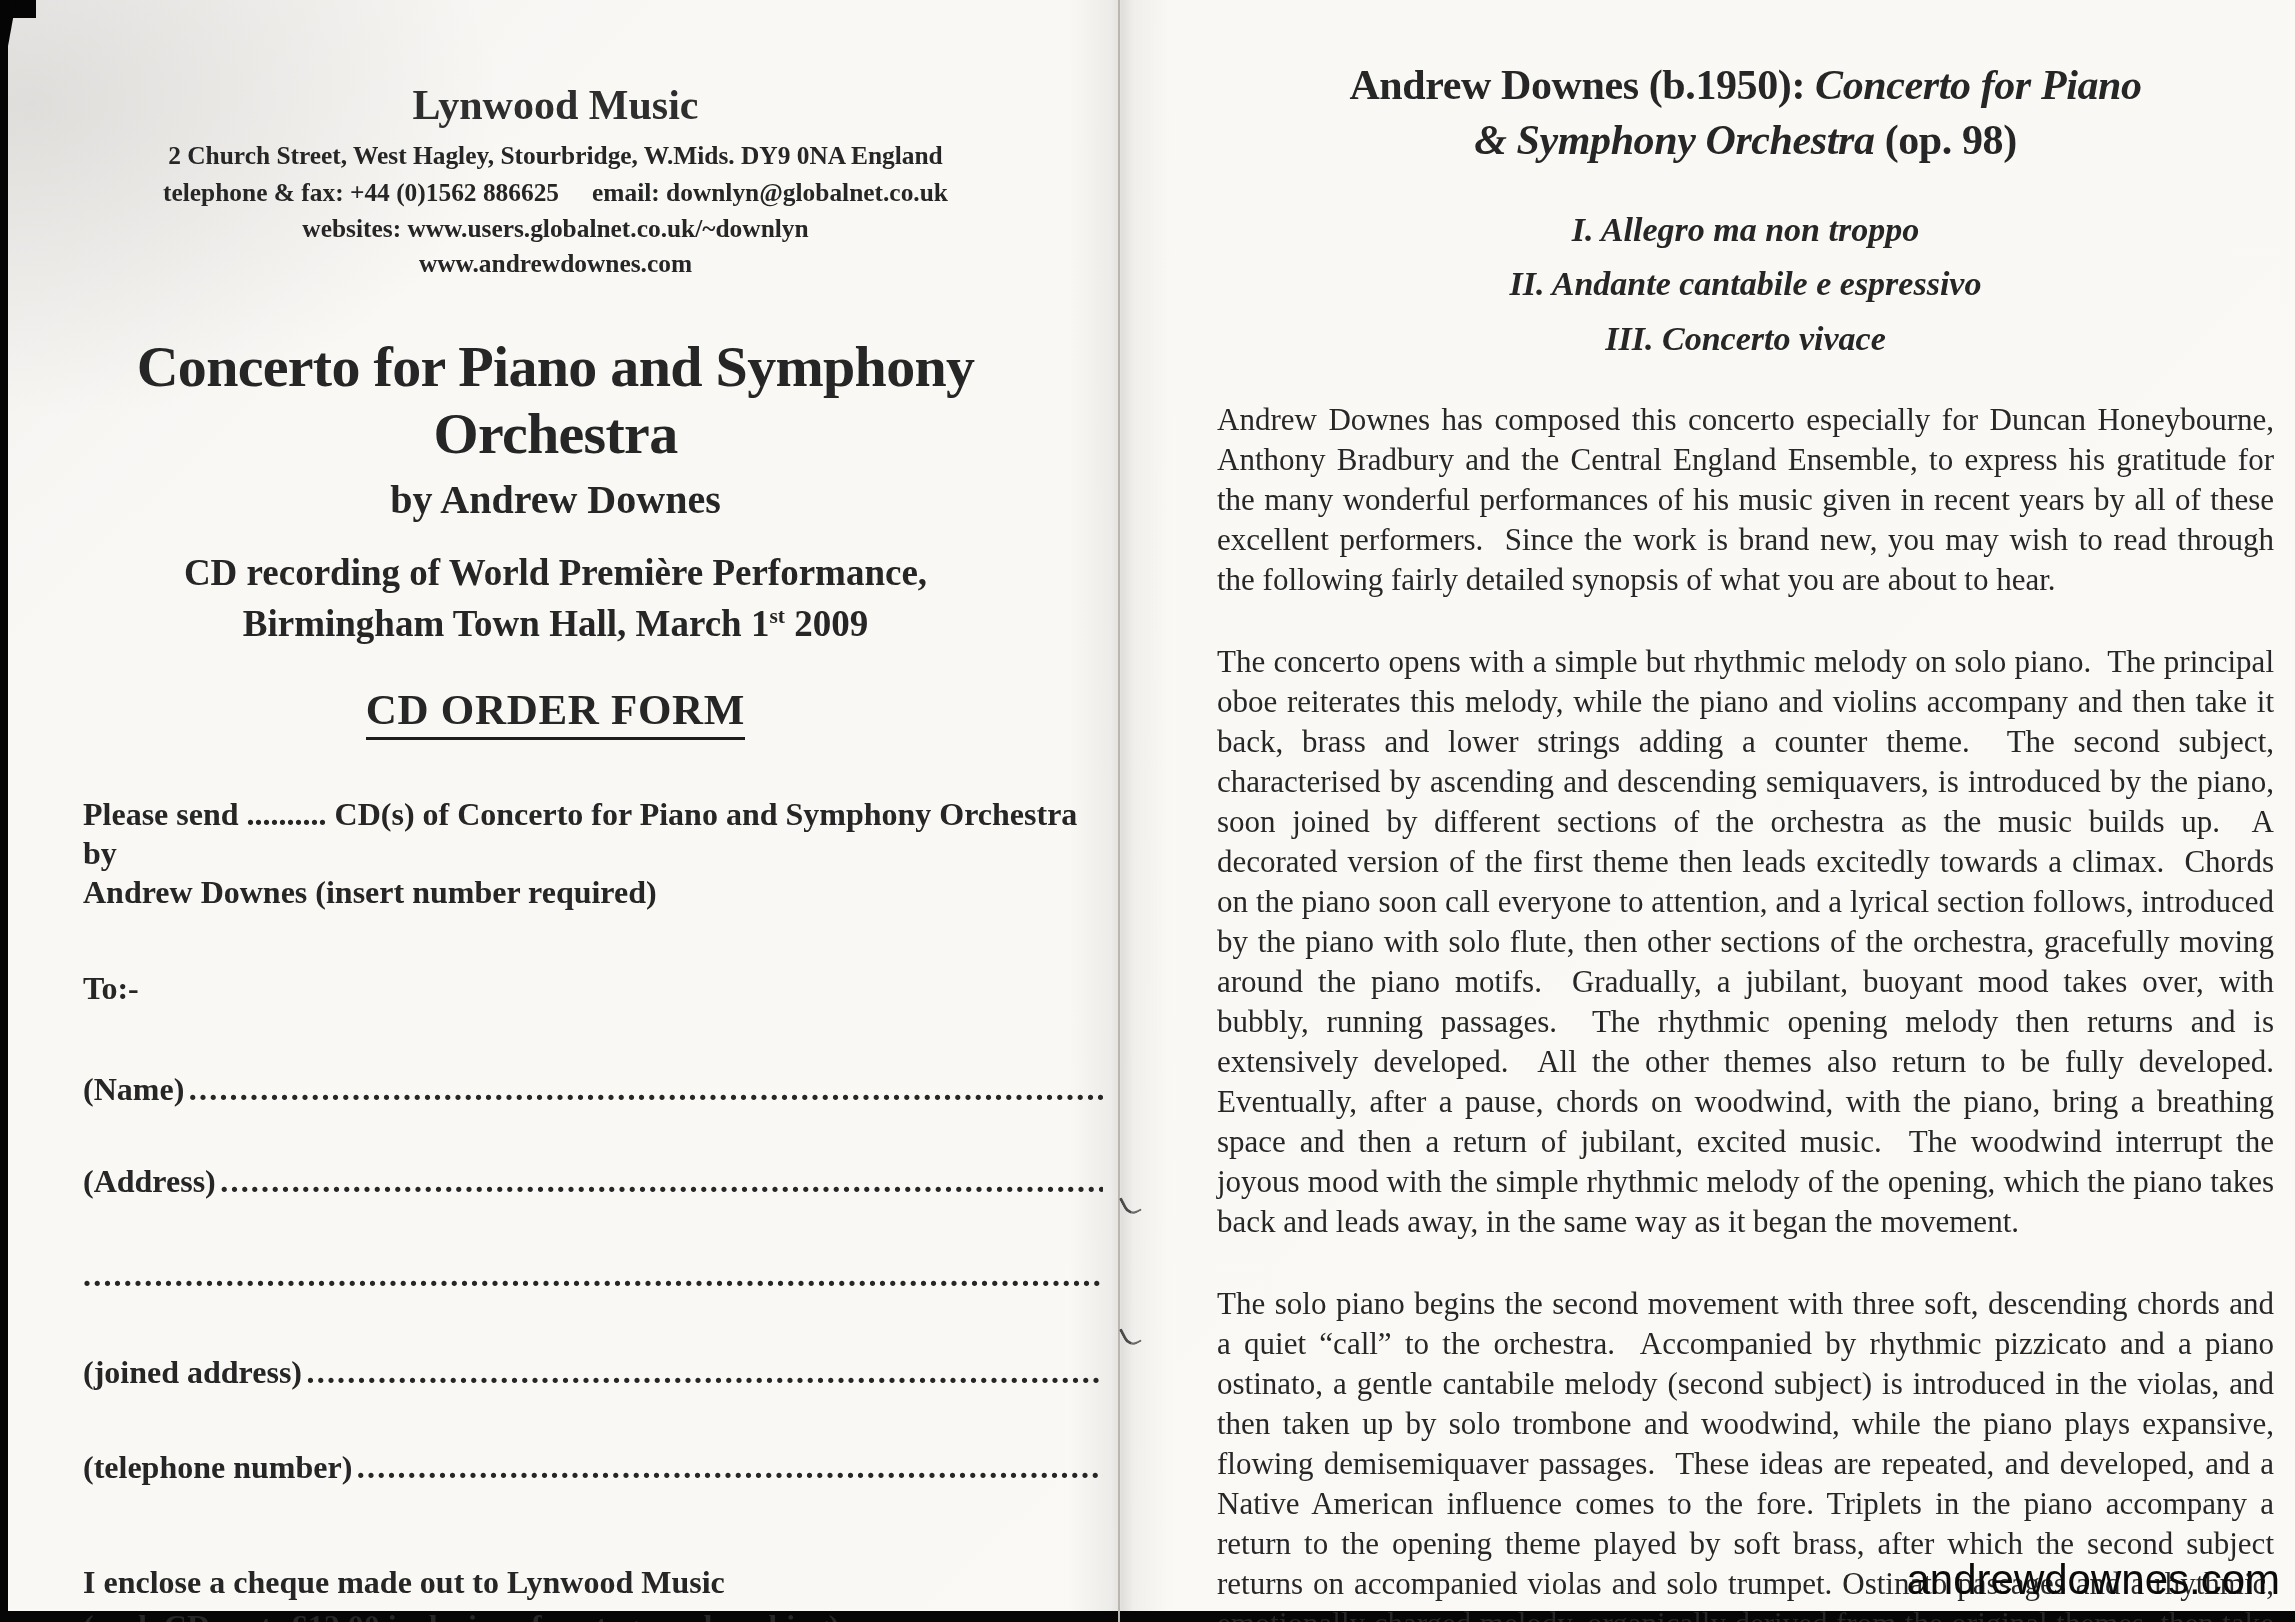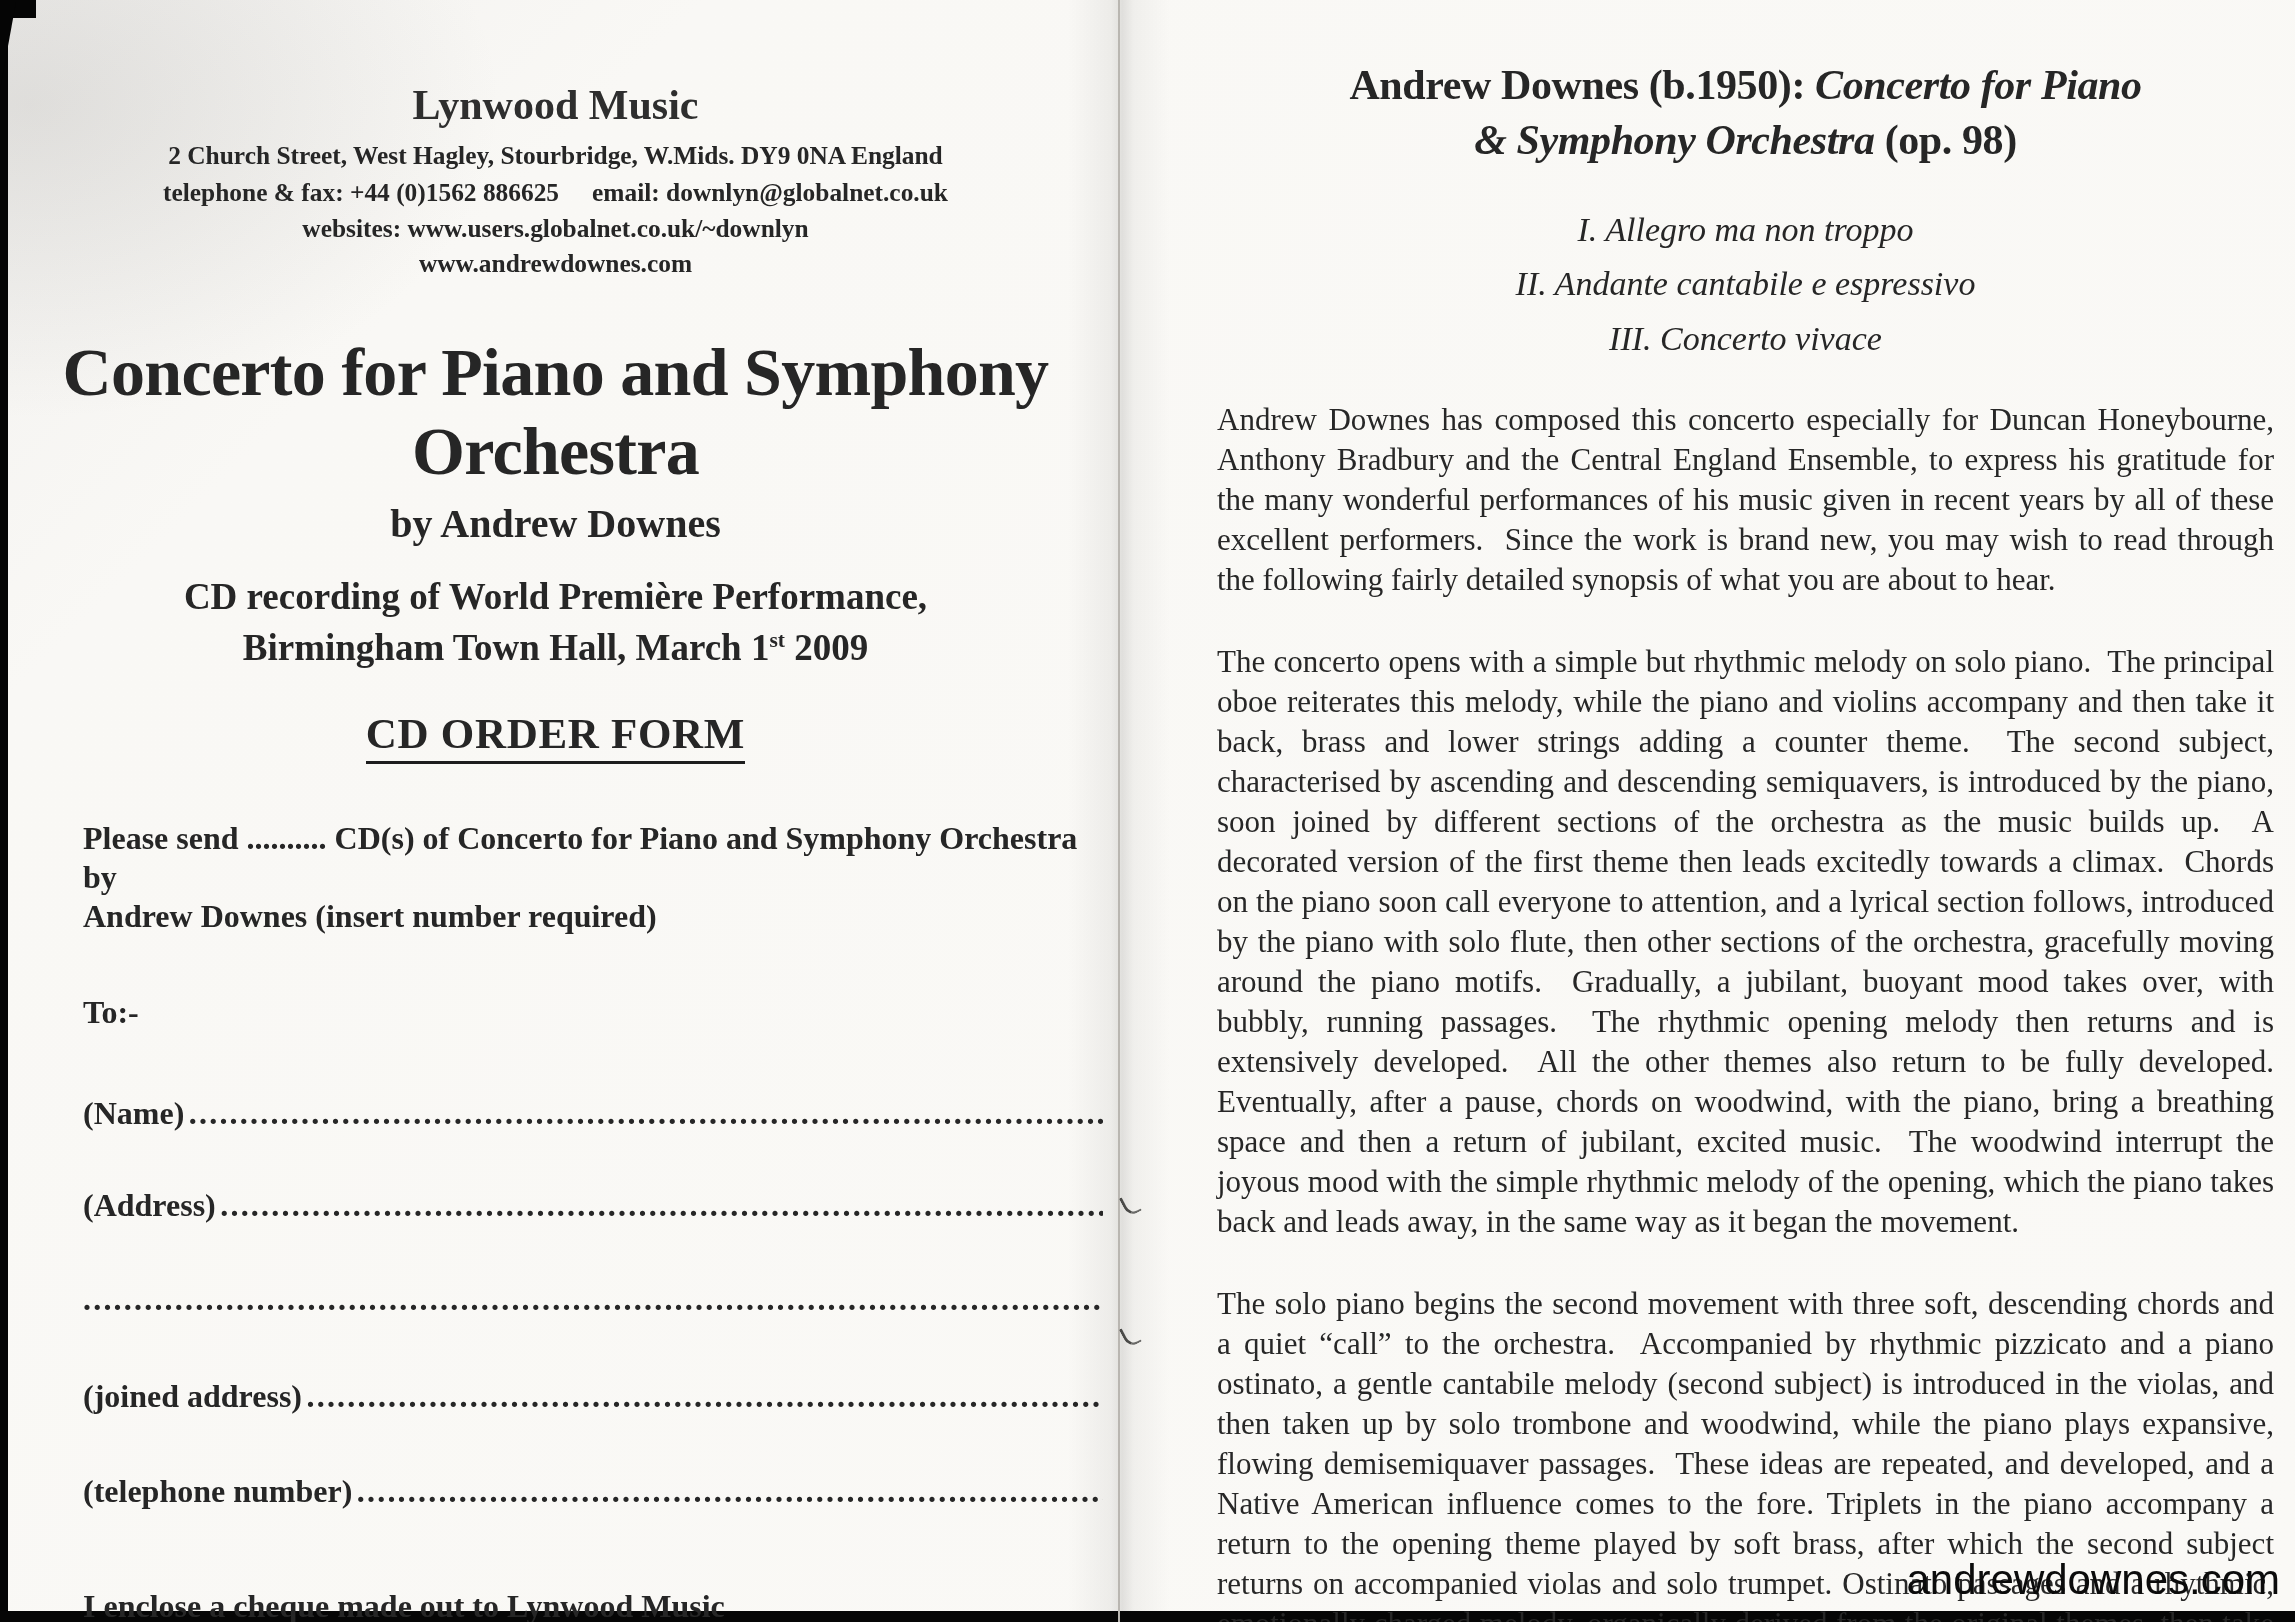--- a/index.html
+++ b/index.html
@@ -31,21 +31,21 @@
   
   .left-page { position: absolute; left: 8px; top: 81px; width: 1095px; }
   .lp-header { text-align: center; }
   .lp-name { font-size: 42px; font-weight: 700; color: #2e2e2e; }
   .lp-addr { font-size: 25.4px; font-weight: 700; margin-top: 12px; }
   .lp-contact { display: flex; justify-content: center; gap: 33px; font-size: 25.4px; font-weight: 700; margin-top: 7.5px; }
   .lp-web { font-size: 25.4px; font-weight: 700; margin-top: 7.5px; }
   .lp-web2 { font-size: 25.4px; font-weight: 700; margin-top: 6px; }
 
   .lp-title { text-align: center; margin-top: 55px; }
-  .lp-title-1 { font-size: 68px; font-weight: 700; letter-spacing: -0.7px; }
+  .lp-title-1 { font-size: 58px; font-weight: 700; letter-spacing: -0.7px; }
   .lp-title-2 { font-size: 40px; font-weight: 700; margin-top: 9px; }
   .lp-title-3 { font-size: 37px; font-weight: 700; margin-top: 28px; }
   .lp-title-4 { font-size: 37px; font-weight: 700; margin-top: 7.5px; }
   .lp-title-4 sup { font-size: 58%; }
 
   .lp-orderform-wrap { text-align: center; margin-top: 40px; }
   .lp-orderform { display: inline-block; font-size: 43px; font-weight: 700; letter-spacing: 0.7px;
                   border-bottom: 3.7px solid #1d1d1d; padding-bottom: 3px; }
 
   .lp-form { margin-top: 55px; font-size: 32px; font-weight: 600; }
@@ -62,21 +62,21 @@
   .label { white-space: nowrap; }
   .dots { flex: 1 1 auto; overflow: hidden; white-space: nowrap; letter-spacing: 2.2px; padding-left: 4.5px; }
   .dots-full { overflow: hidden; white-space: nowrap; letter-spacing: 2.2px; }
   .lp-cheque-1 { margin-top: 78px; }
   .lp-cheque-2 { margin-top: 7.5px; }
 
   
   .right-page { position: absolute; left: 1217px; top: 58px; width: 1057px; }
   .rp-title { text-align: center; font-size: 42px; font-weight: 700; line-height: 1.32; letter-spacing: -0.4px; }
   .rp-title .it { font-style: italic; }
-  .rp-movements { text-align: center; margin-top: 42px; font-size: 34px; font-style: italic; font-weight: 400; }
+  .rp-movements { text-align: center; margin-top: 42px; font-size: 34px; font-style: italic; font-weight: 700; }
   .rp-movement { margin-top: 16.4px; }
   .rp-para { margin-top: 42px; font-size: 31px; line-height: 40px; text-align: justify;
              white-space: pre-wrap; color: #272727; }
   .rp-para-3 { text-align-last: justify; }
 
   .watermark { position: absolute; right: 15px; bottom: 19.4px; font-family: "Liberation Sans", sans-serif;
                font-size: 42px; font-weight: 500; color: #0b0b0b; letter-spacing: 0; }
 </style>
 </head>
 <body>

